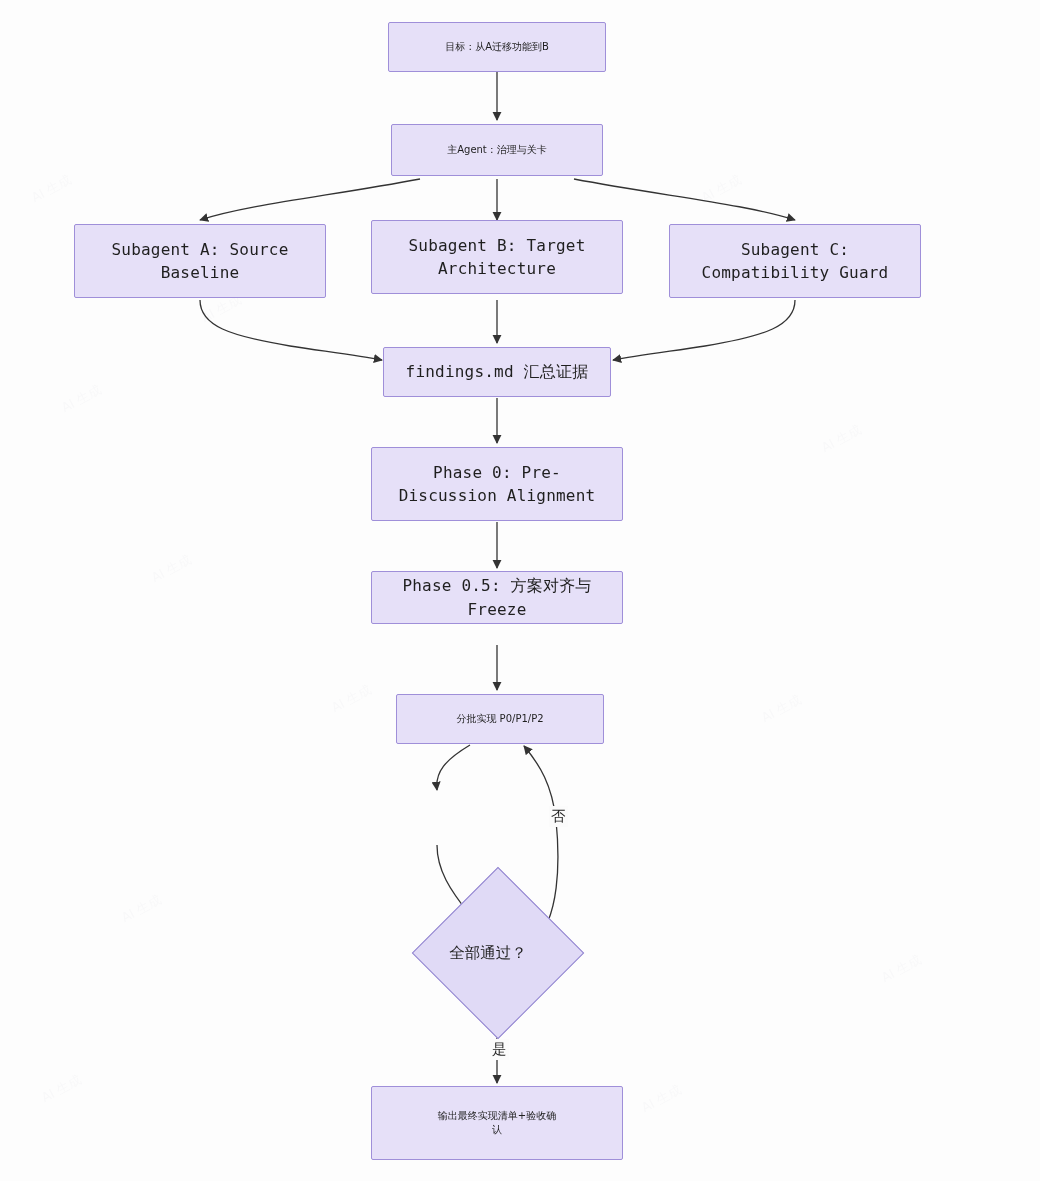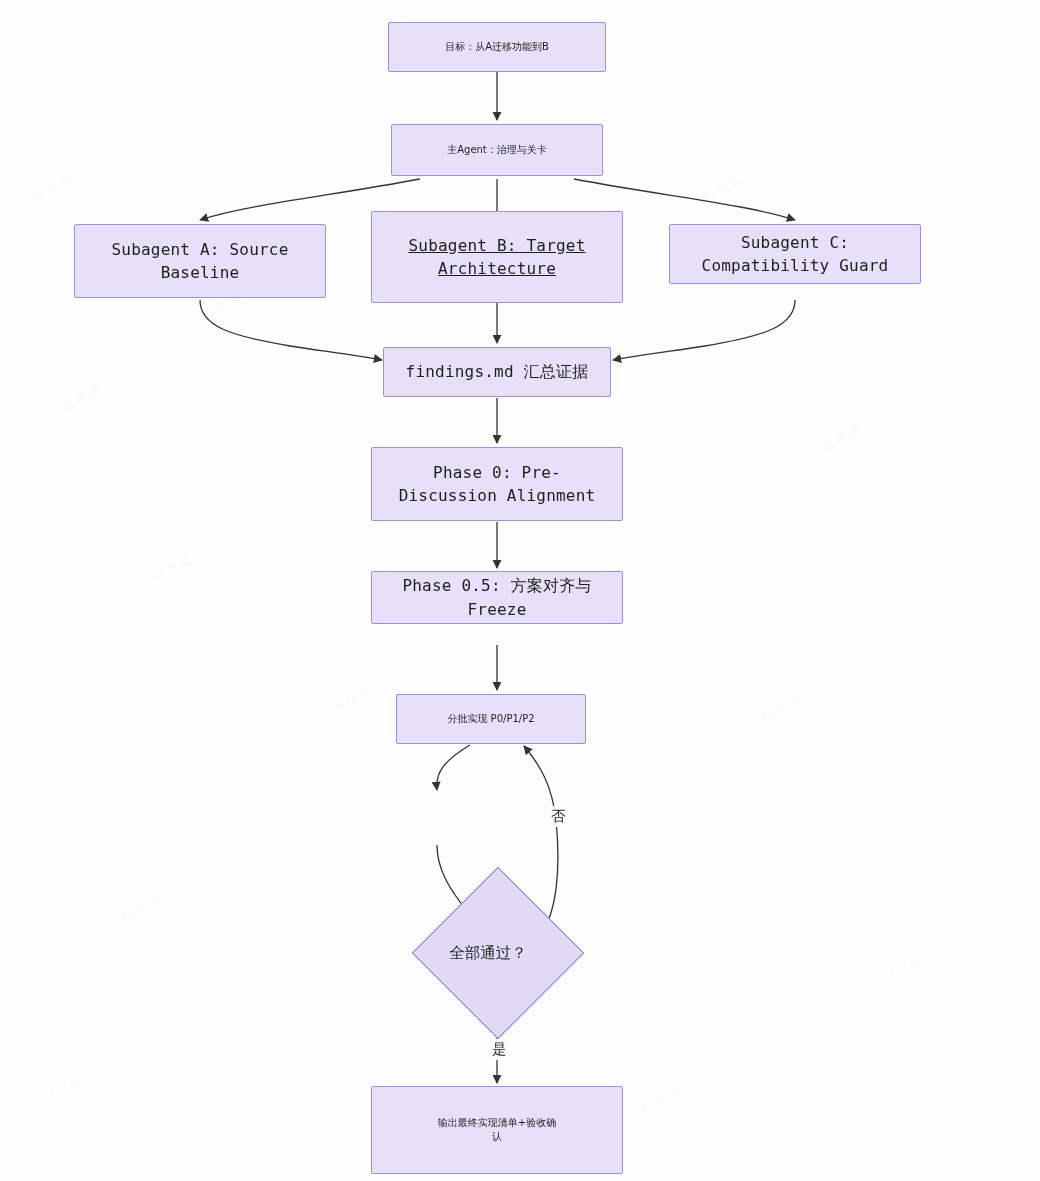--- a/index.html
+++ b/index.html
@@ -151,53 +151,53 @@
 
   <div class="node cjk" style="left:391px; top:124px; width:212px; height:52px;">
     <span class="label">主Agent：治理与关卡</span>
   </div>
 
   <div class="node mono" style="left:74px; top:224px; width:252px; height:74px;">
     <span class="label">Subagent A: Source
 Baseline</span>
   </div>
 
-  <div class="node mono" style="left:371px; top:211px; width:252px; height:92px;text-decoration:underline;">
+  <div class="node mono" style="left:371px; top:220px; width:252px; height:74px;">
     <span class="label">Subagent B: Target
 Architecture</span>
   </div>
 
-  <div class="node mono" style="left:669px; top:224px; width:252px; height:60px;">
+  <div class="node mono" style="left:669px; top:224px; width:252px; height:74px;">
     <span class="label">Subagent C:
 Compatibility Guard</span>
   </div>
 
   <div class="node mono" style="left:383px; top:347px; width:228px; height:50px;">
     <span class="label">findings.md 汇总证据</span>
   </div>
 
   <div class="node mono" style="left:371px; top:447px; width:252px; height:74px;">
     <span class="label">Phase 0: Pre-
 Discussion Alignment</span>
   </div>
 
   <div class="node mono" style="left:371px; top:571px; width:252px; height:53px;">
     <span class="label">Phase 0.5: 方案对齐与
 Freeze</span>
   </div>
 
-  <div class="node cjk" style="left:396px; top:694px; width:190px; height:50px;">
+  <div class="node cjk" style="left:396px; top:694px; width:208px; height:50px;">
     <span class="label">分批实现 P0/P1/P2</span>
   </div>
 
 
   <div class="diamond" style="left:437px; top:892px;"></div>
   <div class="diamond-label" style="left:428px; top:943px; width:120px;">全部通过？</div>
 
-  <div class="node cjk" style="left:371px; top:1086px; width:252px; height:88px;">
+  <div class="node cjk" style="left:371px; top:1086px; width:252px; height:74px;">
     <span class="label">输出最终实现清单+验收确
 认</span>
   </div>
 
   <div class="edge-label" style="left:549px; top:806px;">否</div>
   <div class="edge-label" style="left:490px; top:1039px;">是</div>
 
 </div>
 
 </body></html>

